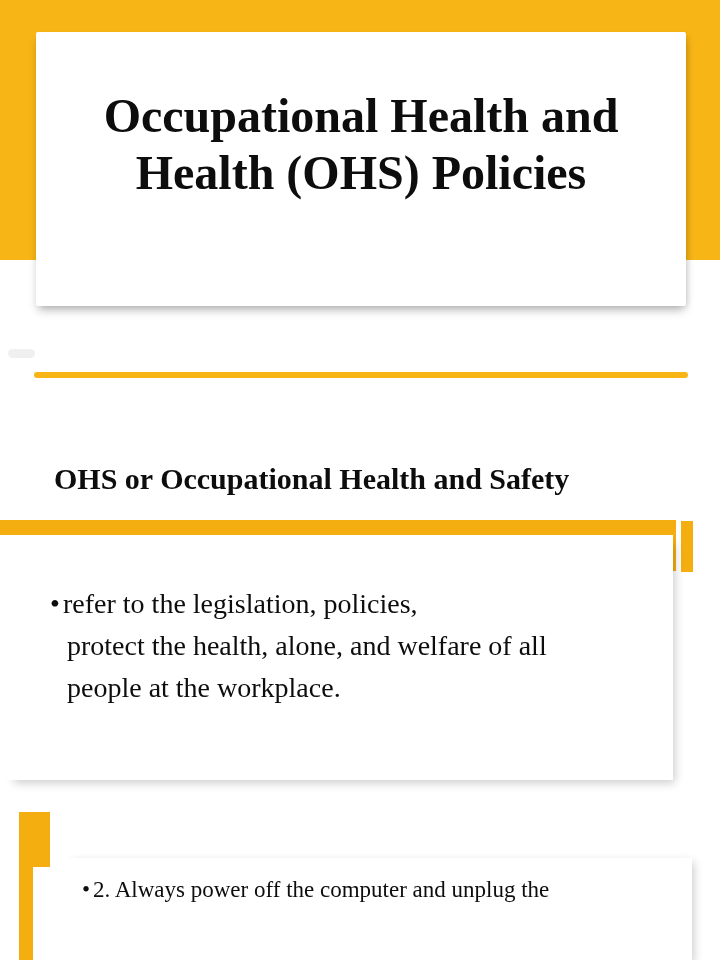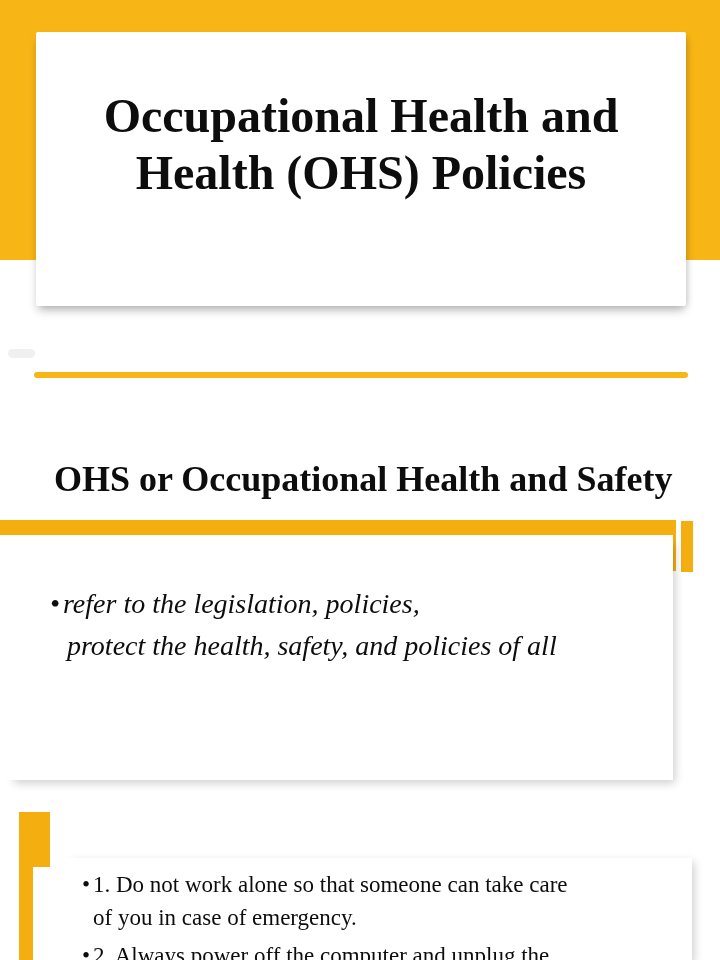--- a/index.html
+++ b/index.html
@@ -34,35 +34,35 @@
   .title-line{
     font-size:48px;line-height:57px;font-weight:700;
     letter-spacing:0px;color:var(--text);
   }
 
   
   .smudge{left:8px;top:349px;width:27px;height:9px;background:#ececec;border-radius:5px;opacity:.8;}
   .rule2{left:34px;top:372px;width:654px;height:6px;background:var(--accent);border-radius:3px;}
   .heading2{
     left:54px;top:461px;
-    font-size:36px;line-height:36px;font-weight:700;white-space:nowrap;
+    font-size:30px;line-height:36px;font-weight:700;white-space:nowrap;
   }
   .bar2{left:0;top:520px;width:676px;height:15px;background:var(--accent_deep);}
   .bar2-corner{left:663px;top:535px;width:13px;height:36px;background:var(--accent_deep);}
   .bar2-right{left:681px;top:521px;width:12px;height:51px;background:var(--accent_deep);}
   .card2{
     left:6px;top:535px;width:667px;height:245px;
     background:var(--card_bg);
     box-shadow:5px 6px 9px -3px rgba(0,0,0,0.20);
   }
   .body2{
     left:50px;top:583px;width:604px;
     font-size:28px;line-height:42px;
   }
-  .body2 .b-line{padding-left:17px;font-style:italic;}
+  .body2 .b-line{padding-left:17px;}
   .body2 .b-first{padding-left:0;}
   .bullet2{display:inline-block;width:13px;}
 
   
   .bracket3-top{left:19px;top:812px;width:31px;height:55px;background:var(--accent_deep);}
   .bracket3-bar{left:19px;top:867px;width:14px;height:93px;background:var(--accent_deep);}
   .card3{
     left:62px;top:858px;width:630px;height:110px;
     background:var(--card_bg);
     box-shadow:6px 0 9px -4px rgba(0,0,0,0.20);
@@ -94,33 +94,30 @@
     <div class="abs rule2"></div>
     <h2 class="abs heading2">OHS or Occupational Health and Safety</h2>
 
     <div class="abs bar2"></div>
     <div class="abs bar2-corner"></div>
     <div class="abs bar2-right"></div>
 
     <div class="abs card2"></div>
     <div class="abs body2">
       <div class="b-line b-first"><span class="bullet2">•</span><span>refer to the legislation, policies,</span></div>
-      <div class="b-line">protect the health, safety, and policies of all</div>
+      <div class="b-line">protect the health, alone, and welfare of all</div>
+      <div class="b-line">people at the workplace.</div>
     </div>
   </section>
 
   <section>
     <div class="abs bracket3-top"></div>
     <div class="abs bracket3-bar"></div>
     <div class="abs card3"></div>
 
     <div class="abs list3">
-      <div>
-        <div class="b-line b-first"><span class="bullet3">•</span><span>1. Do not work alone so that someone can take care</span></div>
-        <div class="b-line">of you in case of emergency.</div>
-      </div>
       <div class="item-gap">
         <div class="b-line b-first"><span class="bullet3">•</span><span>2. Always power off the computer and unplug the</span></div>
       </div>
     </div>
   </section>
 
 </div>
 
 </body></html>

